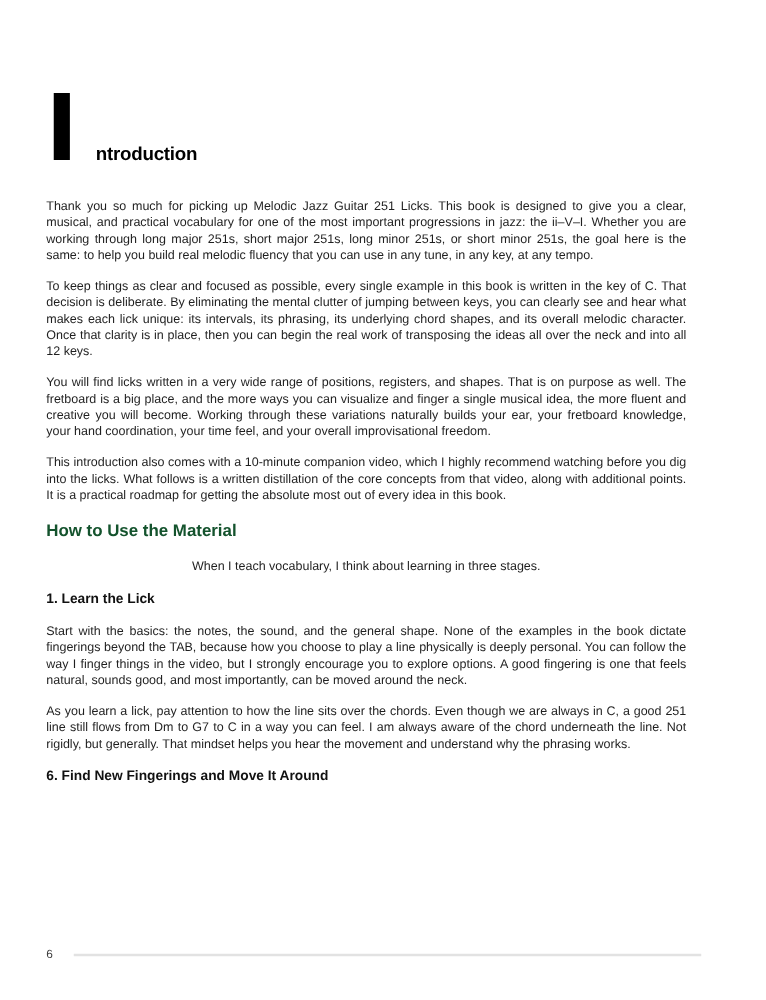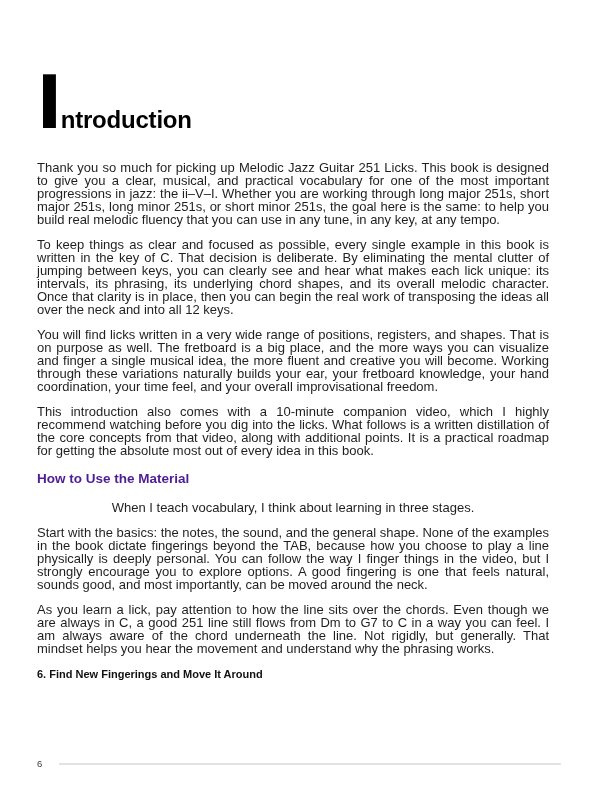--- a/index.html
+++ b/index.html
@@ -27,40 +27,40 @@
   .dropcap {
     font-size: 78px;
     font-weight: 700;
     line-height: 0.76;
     letter-spacing: 0;
     transform: scaleX(1.15);
     transform-origin: left bottom;
     display: inline-block;
   }
   .title-rest {
-    font-size: 24px;
+    font-size: 15px;
     font-weight: 700;
     letter-spacing: -0.2px;
-    margin-left: 2px;
+    margin-left: 18px;
     text-align: center;
   }
   .body-copy p {
-    font-size: 13px;
+    font-size: 10px;
     line-height: 13px;
     text-align: justify;
     margin: 0 0 12px 0;
     color: #1f1f1f;
   }
   .body-copy p.no-justify {
     text-align: center;
   }
   h2.section-heading {
     font-size: 13.5px;
     font-weight: 700;
-    color: #4c1d95;
+    color: #14532d;
     margin: 14px 0 14px 0;
     line-height: 16px;
   }
   h3.sub-heading {
     font-size: 11px;
     font-weight: 700;
     color: #111111;
     margin: 13px 0 13px 0;
     line-height: 13px;
   }
@@ -101,20 +101,21 @@
     <p>To keep things as clear and focused as possible, every single example in this book is written in the key of C. That decision is deliberate. By eliminating the mental clutter of jumping between keys, you can clearly see and hear what makes each lick unique: its intervals, its phrasing, its underlying chord shapes, and its overall melodic character. Once that clarity is in place, then you can begin the real work of transposing the ideas all over the neck and into all 12 keys.</p>
 
     <p>You will find licks written in a very wide range of positions, registers, and shapes. That is on purpose as well. The fretboard is a big place, and the more ways you can visualize and finger a single musical idea, the more fluent and creative you will become. Working through these variations naturally builds your ear, your fretboard knowledge, your hand coordination, your time feel, and your overall improvisational freedom.</p>
 
     <p>This introduction also comes with a 10-minute companion video, which I highly recommend watching before you dig into the licks. What follows is a written distillation of the core concepts from that video, along with additional points. It is a practical roadmap for getting the absolute most out of every idea in this book.</p>
 
     <h2 class="section-heading">How to Use the Material</h2>
 
     <p class="no-justify">When I teach vocabulary, I think about learning in three stages.</p>
 
+    <h3 class="sub-heading">1. Learn the Lick</h3>
 
     <p>Start with the basics: the notes, the sound, and the general shape. None of the examples in the book dictate fingerings beyond the TAB, because how you choose to play a line physically is deeply personal. You can follow the way I finger things in the video, but I strongly encourage you to explore options. A good fingering is one that feels natural, sounds good, and most importantly, can be moved around the neck.</p>
 
     <p>As you learn a lick, pay attention to how the line sits over the chords. Even though we are always in C, a good 251 line still flows from Dm to G7 to C in a way you can feel. I am always aware of the chord underneath the line. Not rigidly, but generally. That mindset helps you hear the movement and understand why the phrasing works.</p>
 
     <h3 class="sub-heading">6. Find New Fingerings and Move It Around</h3>
 
   </div>
 
   <div class="footer">

